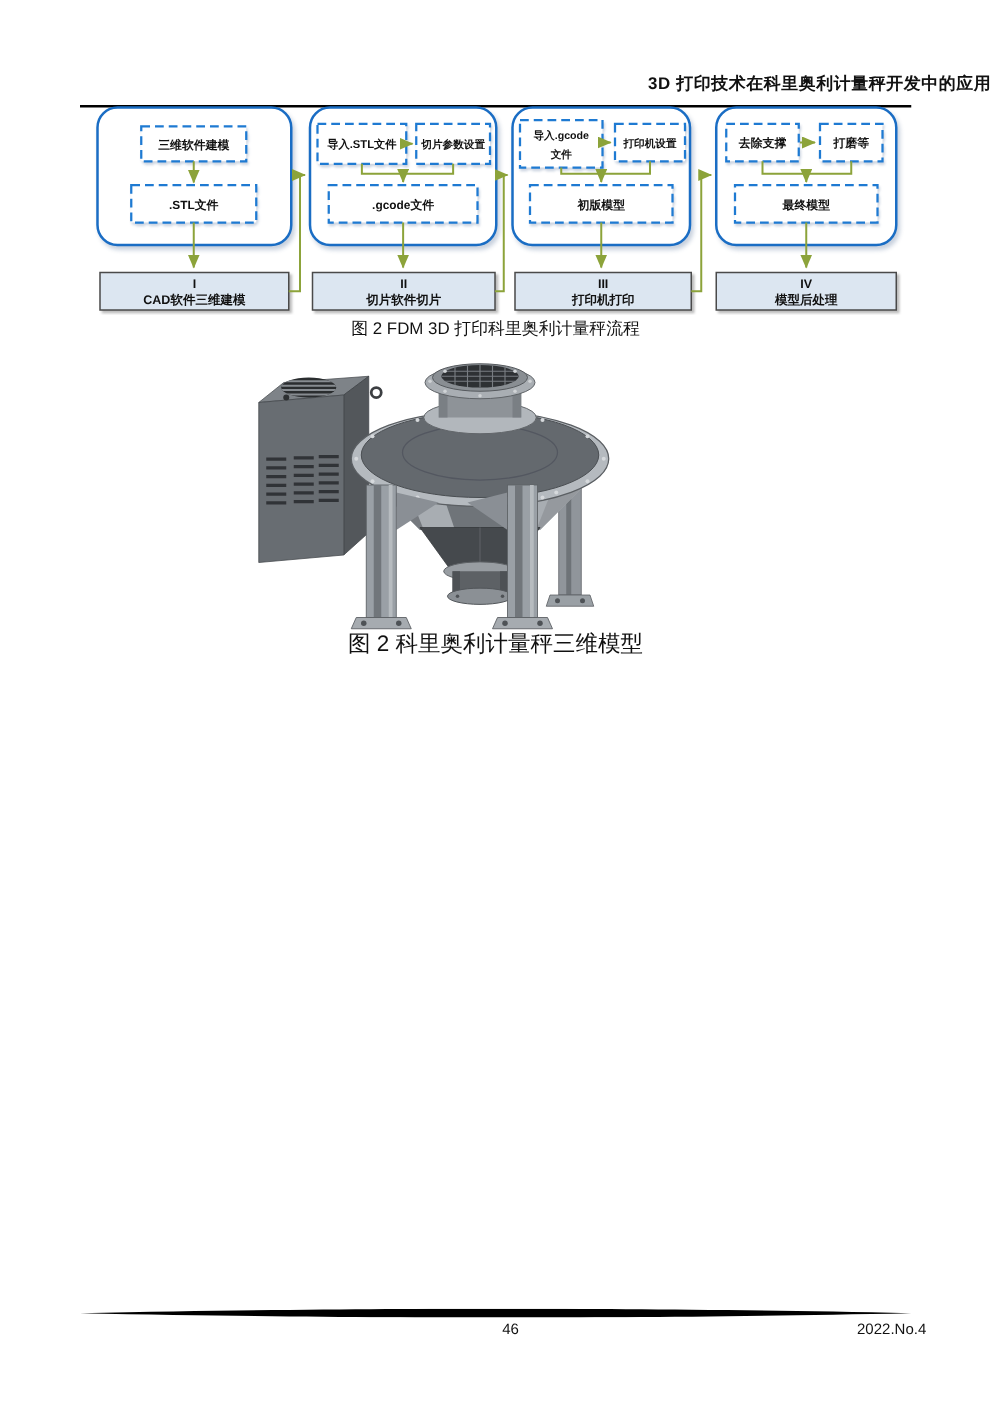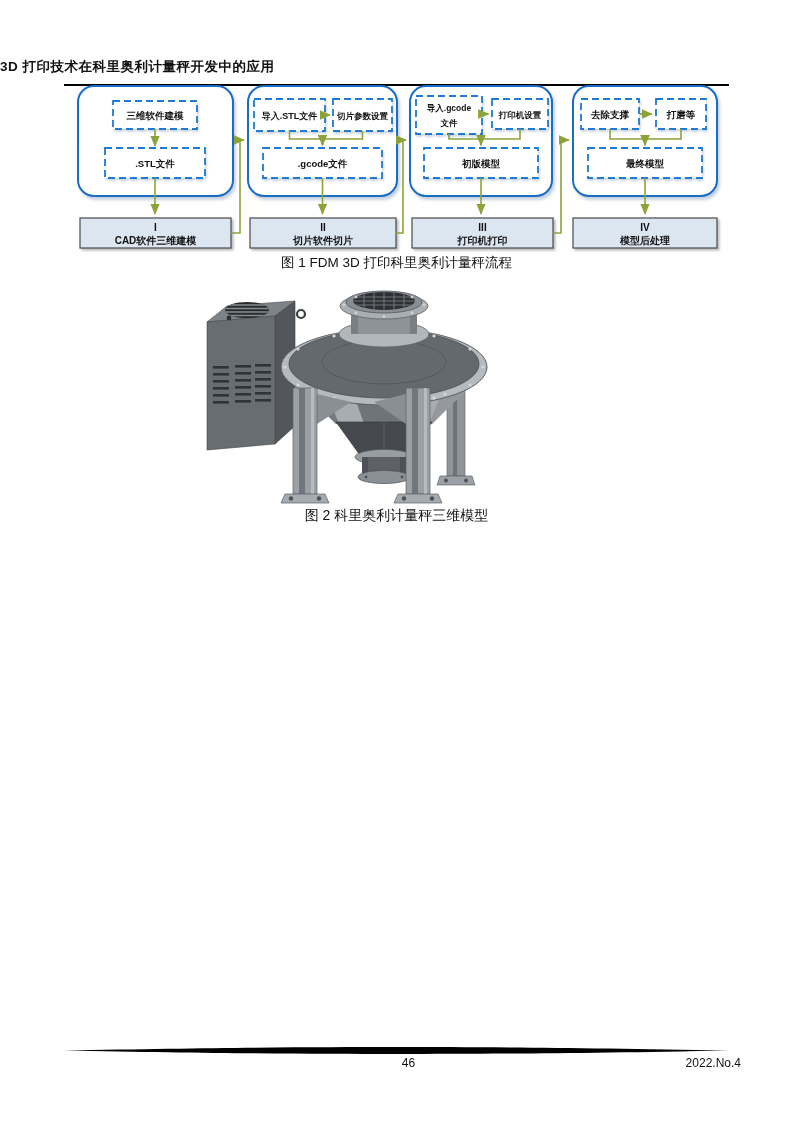--- a/index.html
+++ b/index.html
@@ -1,38 +1,38 @@
 <!DOCTYPE html>
 <html><head>
 <meta charset="utf-8">
 <style>
   html,body{margin:0;padding:0;background:#ffffff;}
   .page{position:relative;width:793px;height:1122px;background:#fff;overflow:hidden;
         font-family:"Liberation Serif","DejaVu Serif",serif;color:#1a1a1a;}
   
-  .header-title{position:absolute;top:58px;left:0;right:0;text-align:left;
+  .header-title{position:absolute;top:58px;left:0;right:0;text-align:right;
         font-family:"Liberation Sans","DejaVu Sans",sans-serif;font-weight:bold;
         font-size:13.5px;letter-spacing:.5px;color:#111;}
   .header-rule{position:absolute;top:84px;left:64px;width:665px;height:2px;background:#000;}
   
   .content{position:absolute;top:84px;left:64px;width:665px;}
   p.body{margin:0;font-size:17.5px;line-height:38px;text-align:justify;color:#151515;}
   p.indent{text-indent:2.2em;}
   sup.ref{font-size:10.5px;line-height:0;}
   
   .fig1{margin:0;height:168px;}
   .fig1 svg{display:block;}
   .caption{margin:0;text-align:center;font-family:"Liberation Sans","DejaVu Sans",sans-serif;
         font-size:13.5px;line-height:22px;color:#111;}
   h2.section{margin:6px 0 0 0;font-family:"Liberation Sans","DejaVu Sans",sans-serif;
         font-weight:bold;font-size:18px;line-height:28px;color:#000;}
   
   .fig2{height:230px;margin-top:0;}
   .fig2 svg{display:block;margin-left:135px;}
-  .caption2{font-size:14px;}
+  .caption2{font-size:18px;}
   
   .footer-rule{position:absolute;top:1047px;left:64px;width:665px;height:7px;}
   .footer-row{position:absolute;top:1056px;left:76px;width:665px;height:20px;
         font-family:"Liberation Sans","DejaVu Sans",sans-serif;font-size:12px;color:#111;}
   .footer-page{position:absolute;left:50%;transform:translateX(-50%);}
   .footer-issue{position:absolute;right:0;}
   
   .fc-cont{fill:#ffffff;stroke:#1a6dc4;stroke-width:2;filter:drop-shadow(2px 3px 1.5px rgba(130,150,180,.45));}
   .fc-dash{fill:#ffffff;stroke:#1e7ad2;stroke-width:1.8;stroke-dasharray:7 4;
         filter:drop-shadow(1.5px 2px 1px rgba(130,150,180,.4));}
@@ -121,21 +121,21 @@
         <rect class="fc-label" x="509" y="134" width="144" height="30"></rect>
         <text class="fc-text fs10" x="581" y="146.5">IV</text>
         <text class="fc-text fs10" x="581" y="159.5">模型后处理</text>
 
         <path class="fc-line" d="M167,149 L176,149 L176,56 L180,56" marker-end="url(#ah)"></path>
         <path class="fc-line" d="M332,149 L339,149 L339,56 L342,56" marker-end="url(#ah)"></path>
         <path class="fc-line" d="M489,149 L497,149 L497,56 L505,56" marker-end="url(#ah)"></path>
       </svg>
     </div>
 
-    <p class="caption">图 1 FDM 3D 打印科里奥利计量秤流程</p>
+    <p class="caption">图 2 FDM 3D 打印科里奥利计量秤流程</p>
 
 
 
 
     <div class="fig2">
       <svg width="300" height="230" viewBox="0 0 300 230">
         <defs>
           <clipPath id="fanClip">
               <ellipse cx="48" cy="36" rx="22" ry="8"></ellipse>
             </clipPath>

